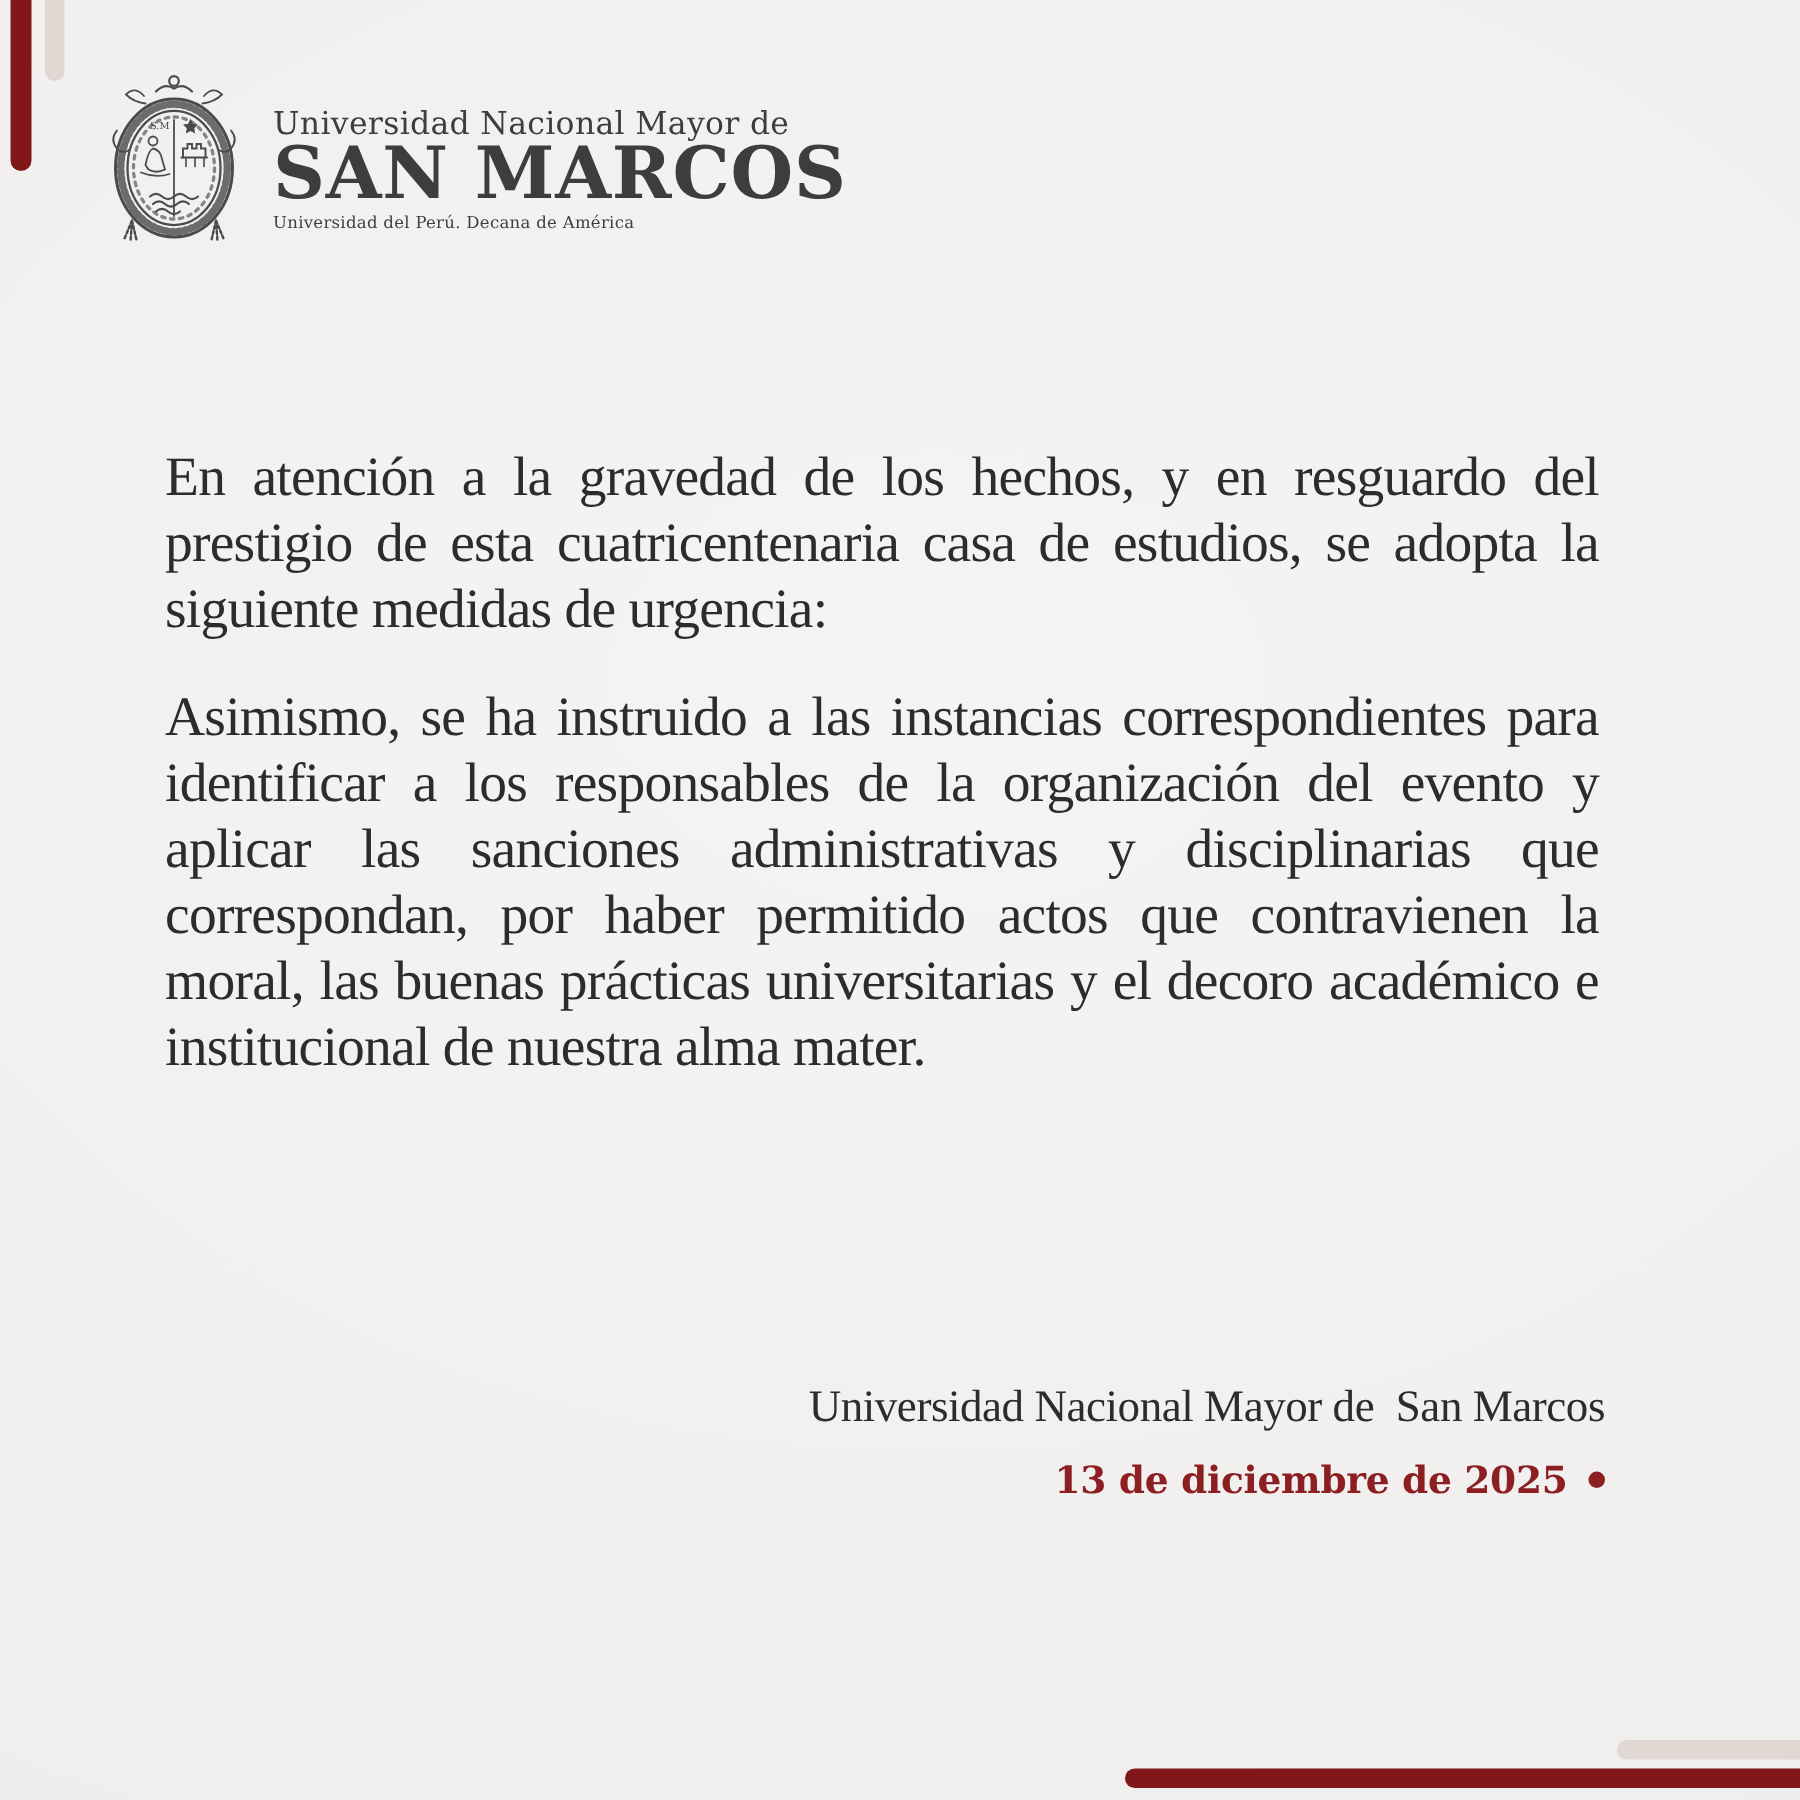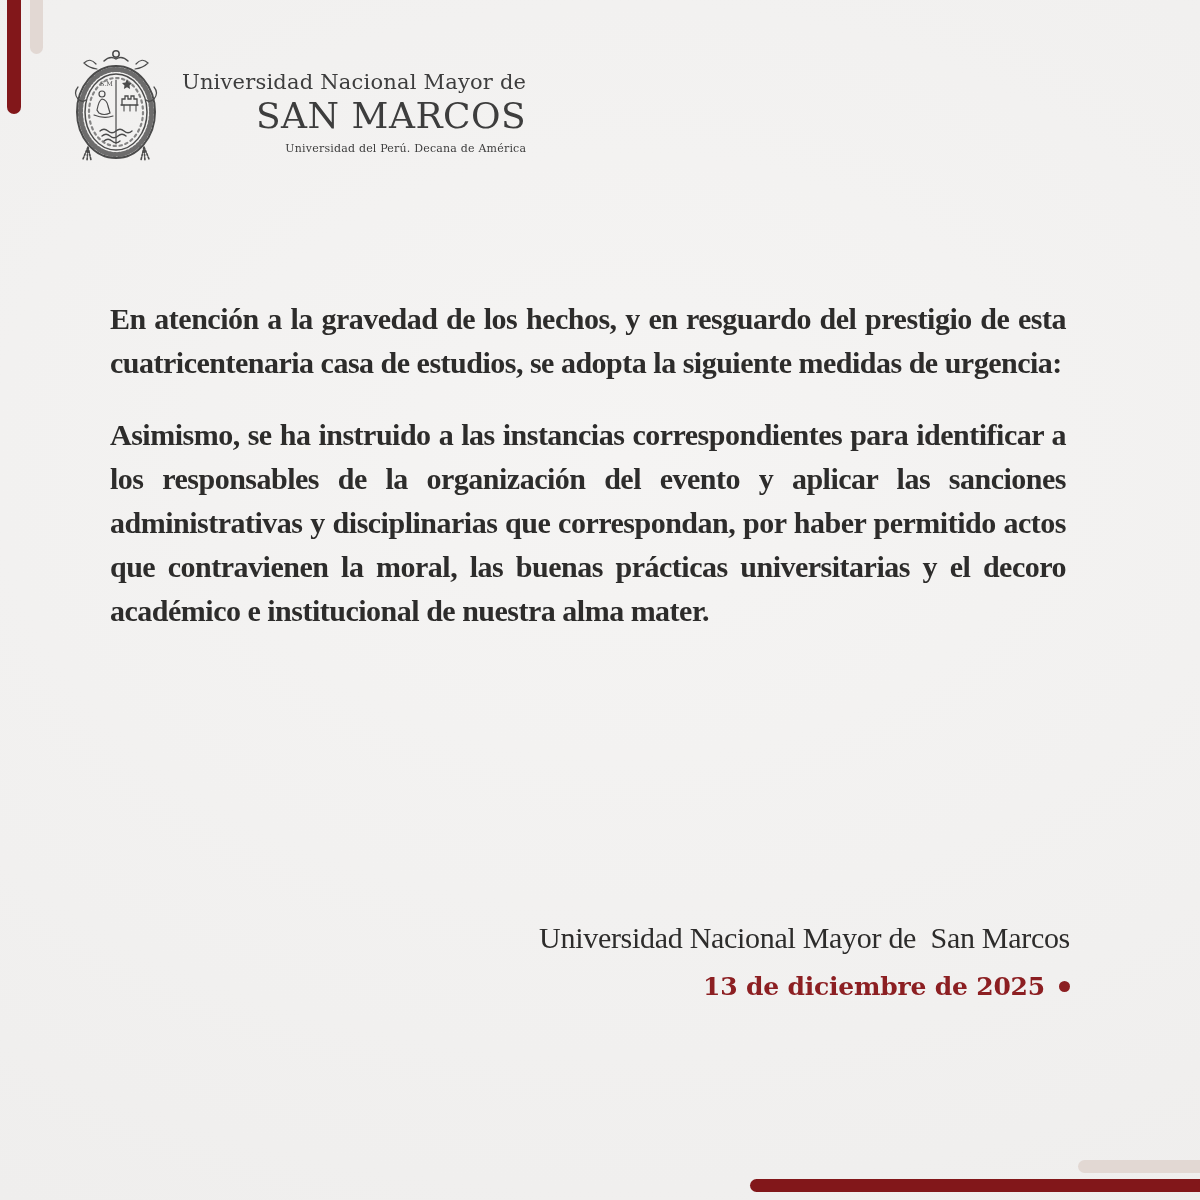--- a/index.html
+++ b/index.html
@@ -11,34 +11,33 @@
     font-family:"Liberation Serif", serif;
   }
   
   .bar{position:absolute;}
   .bar-top-red{left:7px;top:0;width:14px;height:114px;background:var(--red,#82171a);border-radius:0 0 7px 7px;}
   .bar-top-taupe{left:30px;top:0;width:13px;height:54px;background:var(--taupe,#e2d8d3);border-radius:0 0 7px 7px;}
   .bar-bottom-taupe{left:1078px;top:1160px;width:122px;height:13px;background:var(--taupe,#e2d8d3);border-radius:7px 0 0 7px;}
   .bar-bottom-red{left:750px;top:1179px;width:450px;height:13px;background:var(--red,#82171a);border-radius:7px 0 0 7px;}
 
   
-  .brand{position:absolute;left:66px;top:46px;display:flex;align-items:center;gap:16px;text-align:right;}
+  .brand{position:absolute;left:66px;top:46px;display:flex;align-items:center;gap:16px;}
   .seal{width:100px;height:120px;flex:0 0 auto;}
   .brand-text{display:flex;flex-direction:column;color:var(--brandgray,#3d3d3d);font-family:"DejaVu Serif", serif;margin-top:18px;}
   .brand-line1{font-size:21px;line-height:26px;letter-spacing:.2px;}
-  .brand-name{font-size:36px;line-height:42px;font-weight:normal;letter-spacing:.5px;}
+  .brand-name{font-size:48px;line-height:42px;font-weight:bold;letter-spacing:.5px;}
   .brand-line3{font-size:11px;line-height:24px;letter-spacing:.2px;}
 
   
   .letter{position:absolute;left:110px;top:297px;width:956px;color:var(--ink,#2d2c2b);}
   .letter p{
     margin:0 0 28px 0;
-    font-size:30px;line-height:44px;letter-spacing:-0.5px;
+    font-size:37px;line-height:44px;letter-spacing:-0.5px;
     text-align:justify;
-    font-weight:bold;
   }
   .letter p:last-child{margin-bottom:12px;}
 
   
   .signoff{position:absolute;right:130px;top:918px;text-align:right;}
   .signature{
     font-size:30px;line-height:40px;color:var(--ink,#2d2c2b);
     white-space:pre-wrap;letter-spacing:-0.3px;
   }
   .date-row{margin-top:8px;display:flex;justify-content:flex-end;align-items:center;gap:14px;height:40px;}

